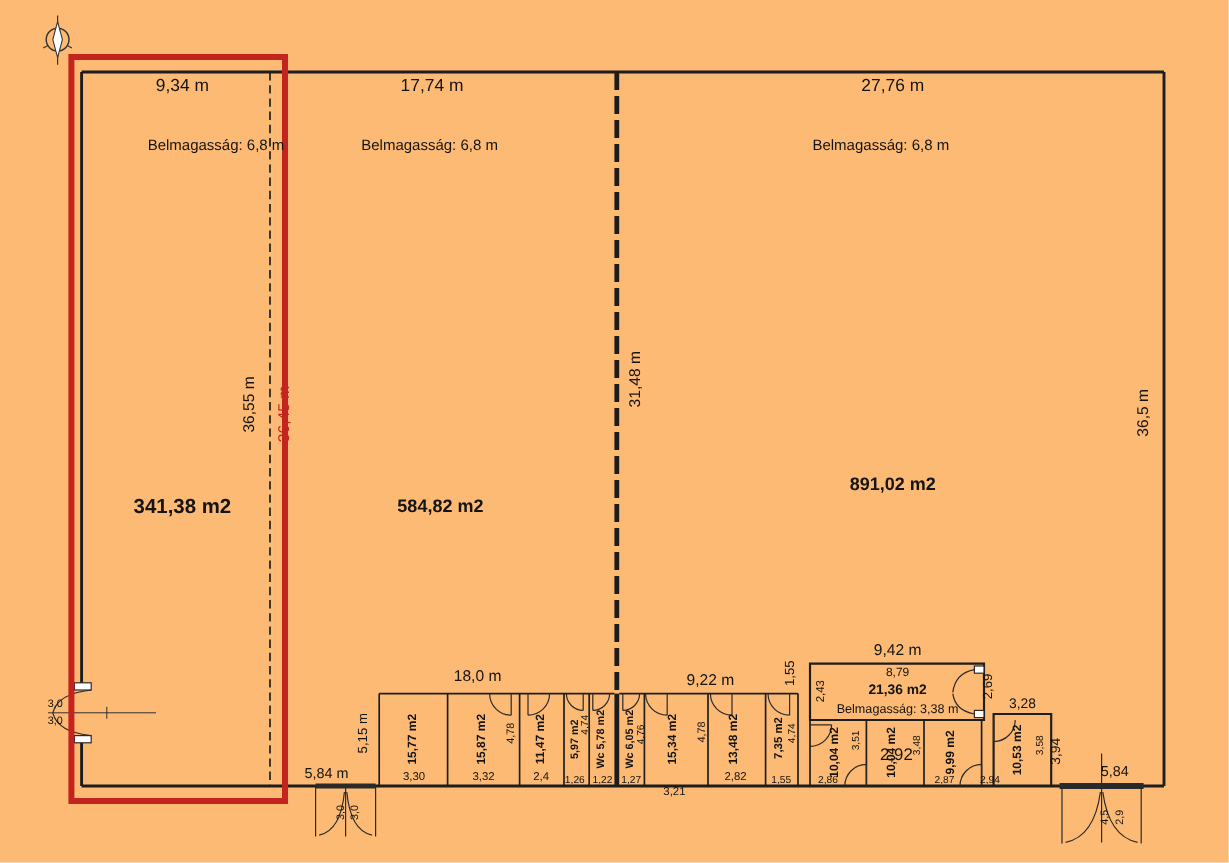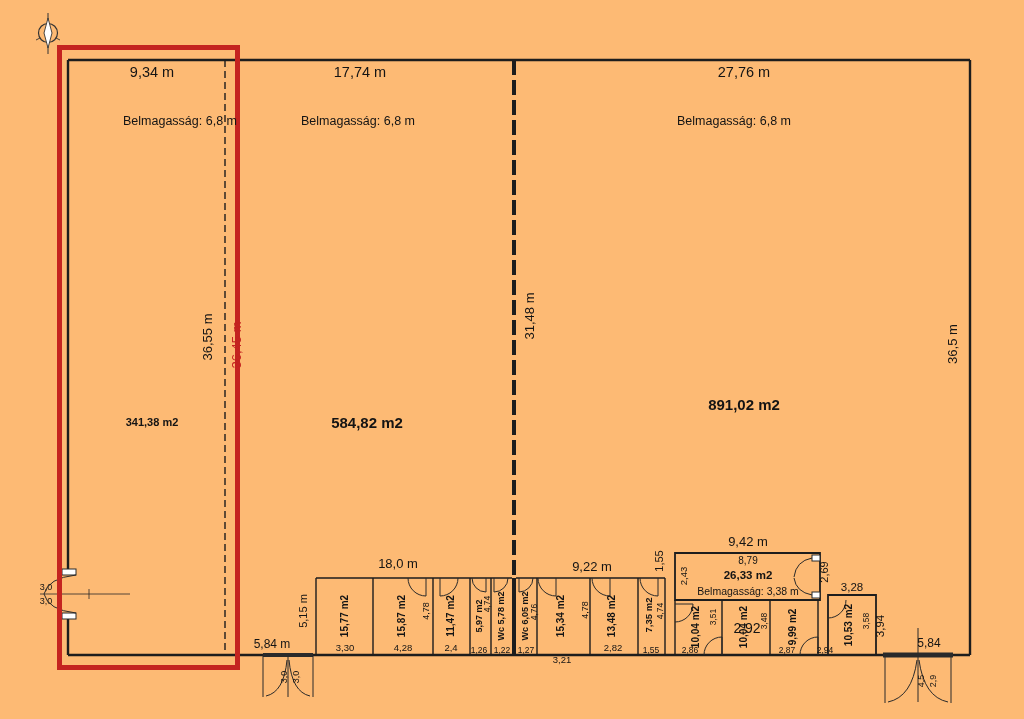--- a/index.html
+++ b/index.html
@@ -94,57 +94,57 @@
   </svg>
 
   <span class="lbl" style="left:152px;top:72px;font-size:14.5px">9,34 m</span>
   <span class="lbl" style="left:360px;top:72px;font-size:14.5px">17,74 m</span>
   <span class="lbl" style="left:744px;top:72px;font-size:14.5px">27,76 m</span>
 
   <span class="lbl" style="left:180px;top:121px;font-size:12.5px">Belmagasság: 6,8 m</span>
   <span class="lbl" style="left:358px;top:121px;font-size:12.5px">Belmagasság: 6,8 m</span>
   <span class="lbl" style="left:734px;top:121px;font-size:12.5px">Belmagasság: 6,8 m</span>
 
-  <span class="lbl b" style="left:152px;top:422px;font-size:11px">341,38 m2</span>
+  <span class="lbl b" style="left:152px;top:422px;font-size:17px">341,38 m2</span>
   <span class="lbl b" style="left:367px;top:422px;font-size:15px">584,82 m2</span>
   <span class="lbl b" style="left:744px;top:404px;font-size:15px">891,02 m2</span>
 
   <span class="lbl v" style="left:207px;top:337px;font-size:13px">36,55 m</span>
   <span class="lbl v red" style="left:236px;top:345px;font-size:13px">36,45 m</span>
   <span class="lbl v" style="left:529px;top:316px;font-size:13px">31,48 m</span>
   <span class="lbl v" style="left:952px;top:344px;font-size:13px">36,5 m</span>
 
   <span class="lbl" style="left:398px;top:563px;font-size:13px">18,0 m</span>
   <span class="lbl" style="left:592px;top:566px;font-size:13px">9,22 m</span>
   <span class="lbl v" style="left:303px;top:611px;font-size:11px">5,15 m</span>
 
   <span class="lbl" style="left:748px;top:541px;font-size:13px">9,42 m</span>
   <span class="lbl" style="left:748px;top:561px;font-size:10px">8,79</span>
-  <span class="lbl b" style="left:748px;top:576px;font-size:11.5px">26,33 m2</span>
+  <span class="lbl b" style="left:748px;top:576px;font-size:11.5px">21,36 m2</span>
   <span class="lbl" style="left:748px;top:591px;font-size:10.5px">Belmagasság: 3,38 m</span>
   <span class="lbl v" style="left:684px;top:576px;font-size:9.5px">2,43</span>
   <span class="lbl v" style="left:824px;top:572px;font-size:11px">2,69</span>
   <span class="lbl v" style="left:659px;top:561px;font-size:11px">1,55</span>
 
   <span class="lbl v b" style="left:345px;top:616px;font-size:10px">15,77 m2</span>
   <span class="lbl v b" style="left:402px;top:616px;font-size:10px">15,87 m2</span>
   <span class="lbl v b" style="left:451px;top:616px;font-size:10px">11,47 m2</span>
   <span class="lbl v b" style="left:479px;top:616px;font-size:9px">5,97 m2</span>
   <span class="lbl v b" style="left:501px;top:616px;font-size:9px">Wc 5,78 m2</span>
   <span class="lbl v b" style="left:525px;top:616px;font-size:9px">Wc 6,05 m2</span>
   <span class="lbl v b" style="left:561px;top:616px;font-size:10px">15,34 m2</span>
   <span class="lbl v b" style="left:612px;top:616px;font-size:10px">13,48 m2</span>
   <span class="lbl v b" style="left:649px;top:615px;font-size:9.5px">7,35 m2</span>
   <span class="lbl v b" style="left:696px;top:627px;font-size:10px">10,04 m2</span>
   <span class="lbl v b" style="left:744px;top:627px;font-size:10px">10,04 m2</span>
   <span class="lbl v b" style="left:793px;top:627px;font-size:10px">9,99 m2</span>
   <span class="lbl v b" style="left:849px;top:625px;font-size:10px">10,53 m2</span>
 
   <span class="lbl" style="left:345px;top:648px;font-size:9.5px">3,30</span>
-  <span class="lbl" style="left:403px;top:648px;font-size:9.5px">4,28</span>
+  <span class="lbl" style="left:403px;top:648px;font-size:9.5px">3,32</span>
   <span class="lbl" style="left:451px;top:648px;font-size:9.5px">2,4</span>
   <span class="lbl" style="left:479px;top:650px;font-size:8.5px">1,26</span>
   <span class="lbl" style="left:502px;top:650px;font-size:8.5px">1,22</span>
   <span class="lbl" style="left:526px;top:650px;font-size:8.5px">1,27</span>
   <span class="lbl" style="left:562px;top:660px;font-size:9.5px">3,21</span>
   <span class="lbl" style="left:613px;top:648px;font-size:9.5px">2,82</span>
   <span class="lbl" style="left:651px;top:650px;font-size:8.5px">1,55</span>
   <span class="lbl" style="left:690px;top:650px;font-size:8.5px">2,86</span>
   <span class="lbl" style="left:747px;top:628px;font-size:14px">2,92</span>
   <span class="lbl" style="left:787px;top:650px;font-size:8.5px">2,87</span>

